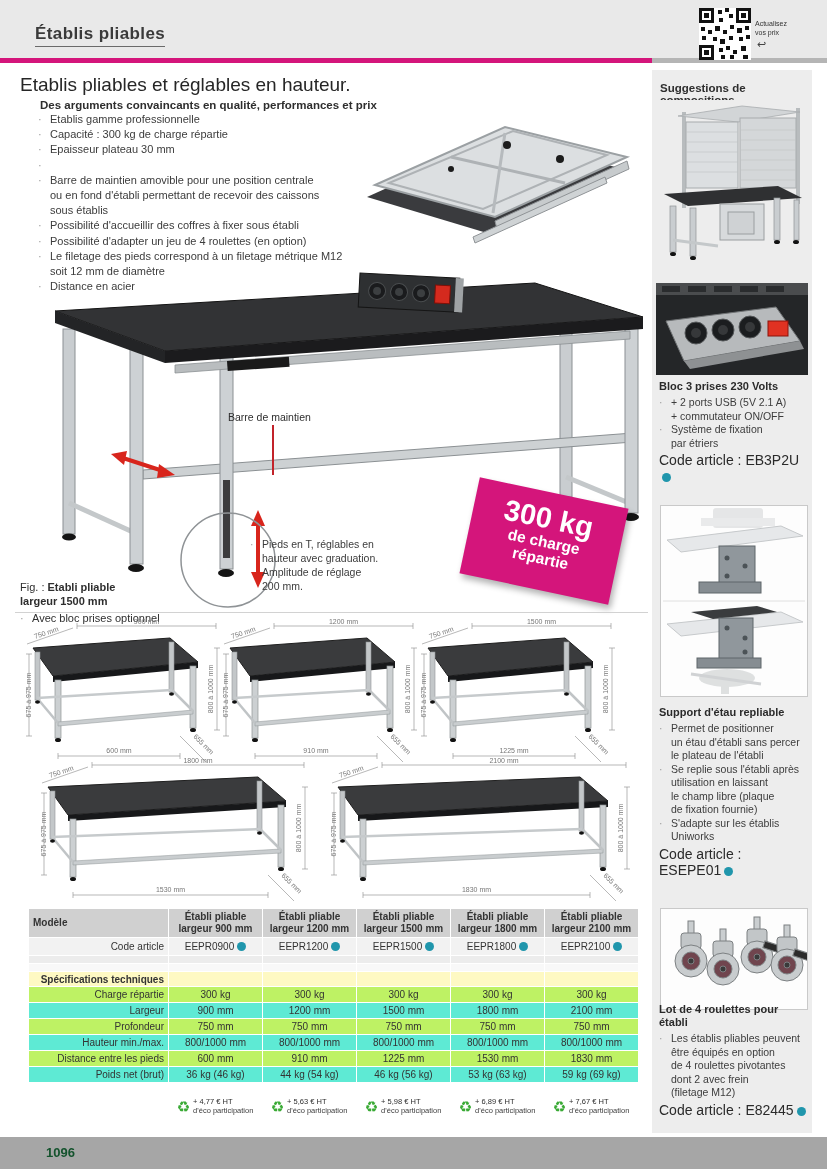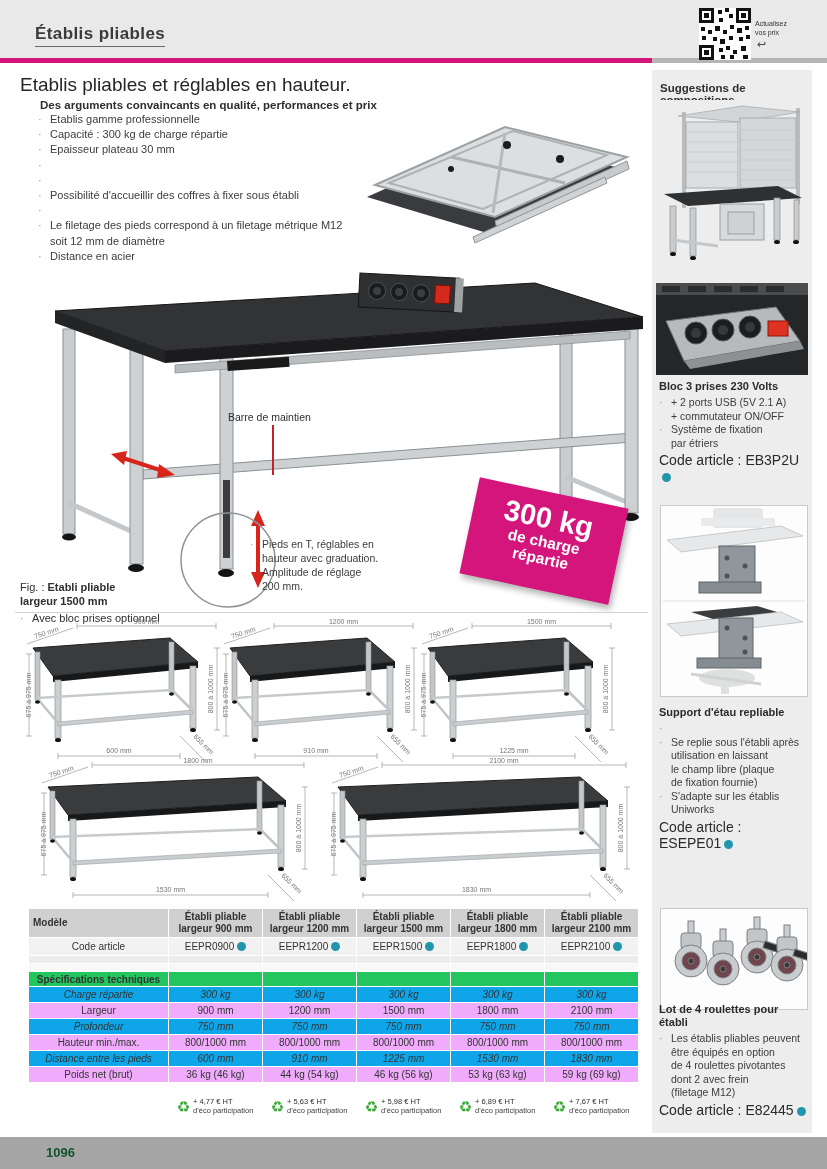--- a/index.html
+++ b/index.html
@@ -39,28 +39,28 @@
   .sep{position:absolute;left:15px;top:612px;width:633px;height:1px;background:#d2d2d2;}
   
   .diagram{position:absolute;}
   
   .spec-table{position:absolute;left:28px;top:908px;width:610px;border-collapse:collapse;
               font-size:10px;color:#333;table-layout:fixed;}
   .spec-table td,.spec-table th{border:1px solid #fff;padding:1px 4px;overflow:hidden;}
   .spec-table th{background:#d0d0d0;font-weight:bold;text-align:center;white-space:pre-line;
                  font-size:10px;line-height:12px;height:26px;vertical-align:middle;}
   .spec-table th.lab{text-align:left;vertical-align:middle;}
-  .spec-table td.lab{text-align:center;}
+  .spec-table td.lab{text-align:right;}
   .spec-table td.val{text-align:center;}
   tr.code-row td{background:#f2f2f2;height:15px;}
   tr.spacer-a td{background:#ececec;height:7px;padding:0;}
   tr.spacer-b td{background:#f8f8f8;height:7px;padding:0;}
-  tr.section-row td{background:#22c55e;font-weight:bold;height:12px;margin-top:42px;}
-  tr.row-a td{background:#0ea5e9;height:13px;font-style:italic;}
-  tr.row-b td{background:#f0abfc;height:13px;}
+  tr.section-row td{background:#fef9c3;font-weight:bold;height:12px;margin-top:42px;}
+  tr.row-a td{background:#bef264;height:13px;}
+  tr.row-b td{background:#5eead4;height:13px;}
   .dot-teal{display:inline-block;width:9px;height:9px;border-radius:50%;background:#2096ac;
             vertical-align:-1px;margin-left:3px;}
   
   .eco{position:absolute;left:168px;top:1097px;width:470px;display:flex;}
   .eco-cell{width:94px;display:flex;align-items:center;justify-content:center;gap:3px;}
   .eco-icon{color:#3aaa35;font-size:15px;line-height:15px;}
   .eco-text{font-size:7.5px;line-height:9px;color:#3c3c3c;}
   .eco-text .p{color:#2e2e2e;}
   
   .sidebar{position:absolute;left:652px;top:70px;width:160px;height:1063px;background:#ededed;}
@@ -146,27 +146,31 @@
     </li>
     <li>
       <span class="bdot">·</span>
       <span class="pre">Epaisseur plateau 30 mm</span>
     </li>
     <li>
       <span class="bdot">·</span>
     </li>
     <li>
       <span class="bdot">·</span>
+      <span class="pre">Barre de maintien amovible pour une position centrale
+ou en fond d'établi permettant de recevoir des caissons
+sous établis</span>
     </li>
     <li>
       <span class="bdot">·</span>
       <span class="pre">Possibilité d'accueillir des coffres à fixer sous établi</span>
     </li>
     <li>
       <span class="bdot">·</span>
+      <span class="pre">Possibilité d'adapter un jeu de 4 roulettes (en option)</span>
     </li>
     <li>
       <span class="bdot">·</span>
       <span class="pre">Le filetage des pieds correspond à un filetage métrique M12
 soit 12 mm de diamètre</span>
     </li>
     <li>
       <span class="bdot">·</span>
       <span class="pre">Distance en acier</span>
     </li>
@@ -710,20 +714,23 @@
           <rect x="60" y="178" width="8" height="10" fill="#b9bdbf"></rect>
         </g>
     </svg>
   </div>
 
   <div class="sb-sec" style="top:636px">
     <div class="sb-title">Support d'étau repliable</div>
     <div class="sb-list">
         <div class="item">
           <span class="bdot">·</span>
+          <span class="pre">Permet de positionner
+un étau d'établi sans percer
+le plateau de l'établi</span>
         </div>
         <div class="item">
           <span class="bdot">·</span>
           <span class="pre">Se replie sous l'établi après
 utilisation en laissant
 le champ libre (plaque
 de fixation fournie)</span>
         </div>
         <div class="item">
           <span class="bdot">·</span>

